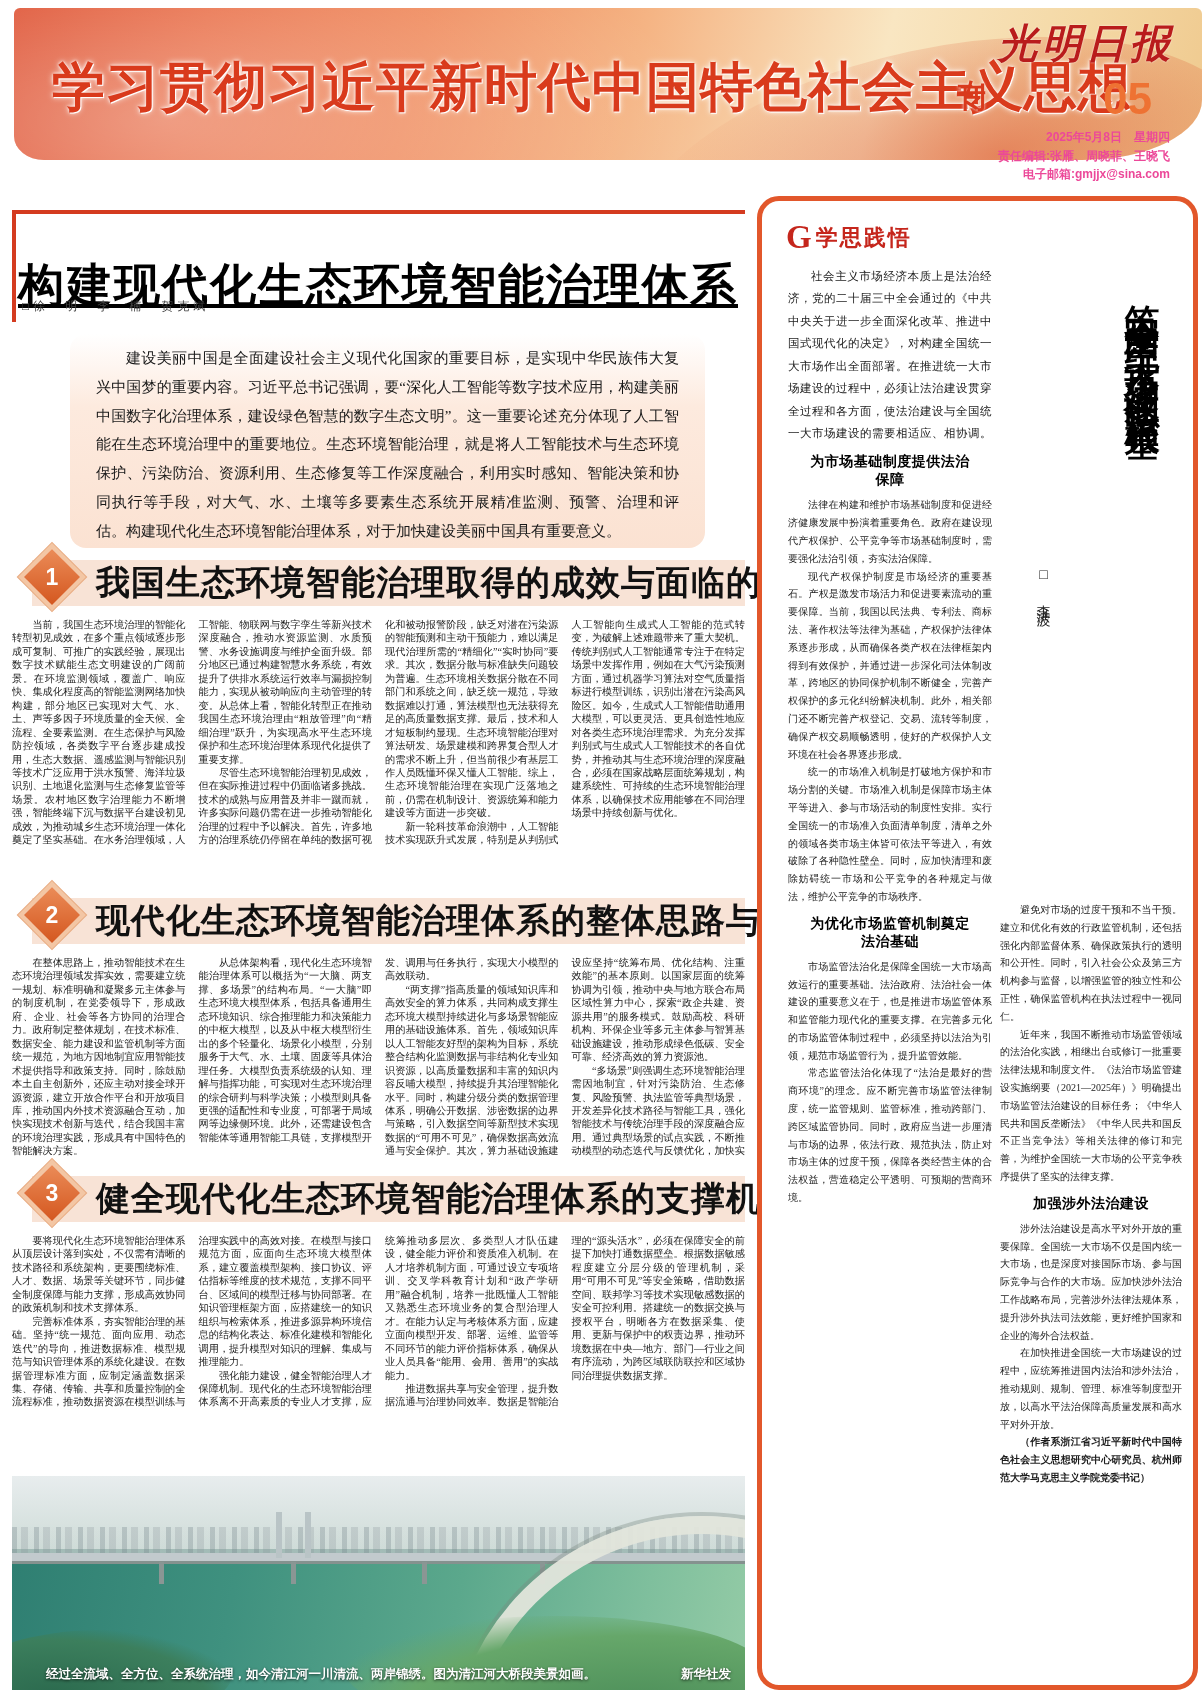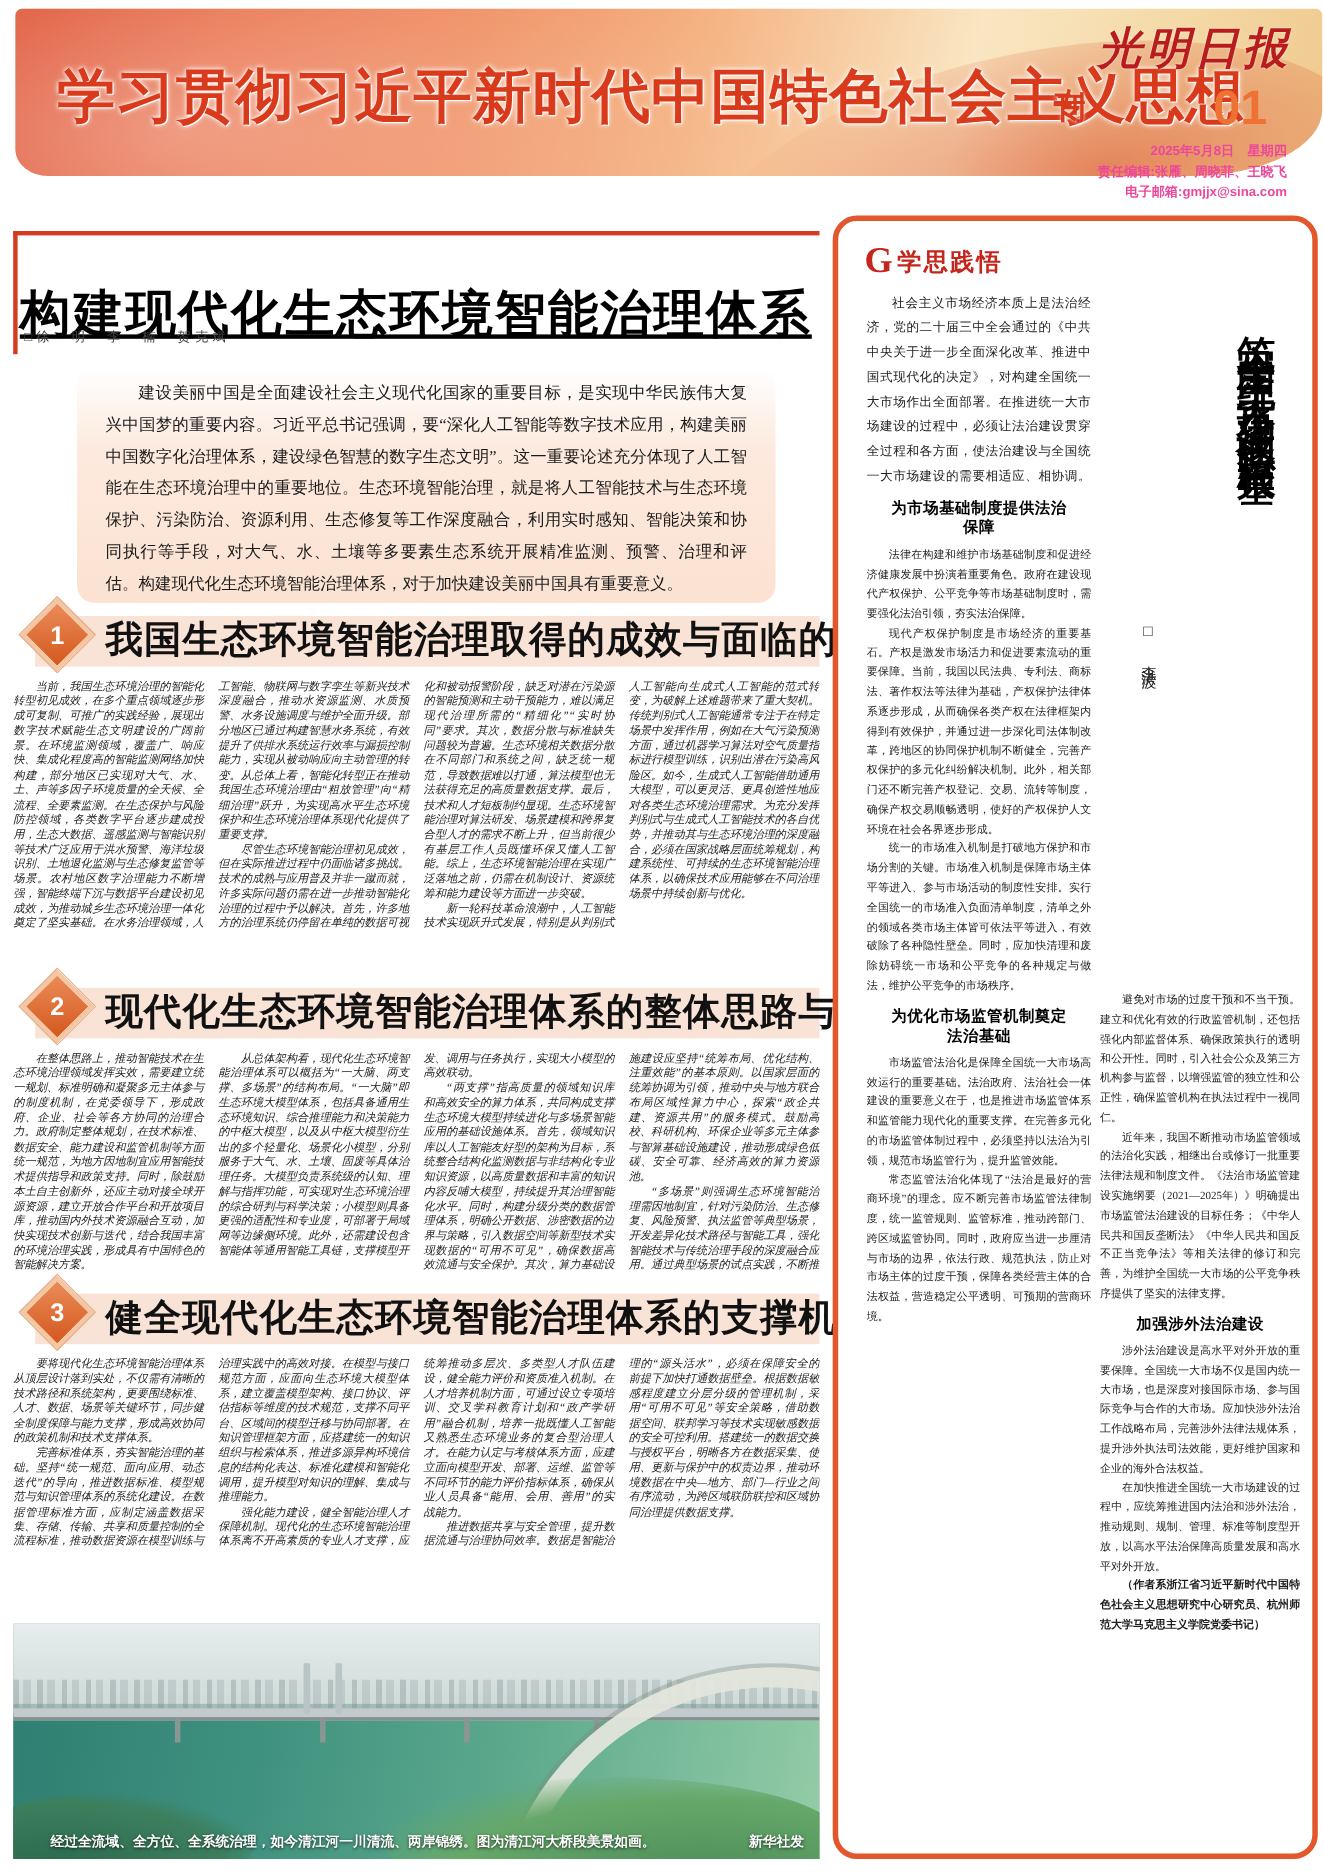--- a/index.html
+++ b/index.html
@@ -39,21 +39,21 @@
   .intro p{margin:0;text-indent:2em;}
   .m-sec{position:absolute;left:0;right:0;}
   .m-sec1{top:368px;} .m-sec2{top:706px;} .m-sec3{top:984px;}
   .sec-bar{position:relative;margin-left:20px;height:46px;background:#f8e3d6;}
   .diamond{position:absolute;left:-4px;top:-7px;width:40px;height:40px;transform:rotate(45deg);
     background:linear-gradient(135deg,#eb8c58,#d4571f);border:4px solid #f3c6a4;box-shadow:0 0 0 1px #e8aa80;}
   .diamond span{position:absolute;left:0;top:0;width:100%;height:100%;display:flex;align-items:center;justify-content:center;
     transform:rotate(-45deg);color:#fff;font-family:"Liberation Sans",sans-serif;font-weight:bold;font-size:23px;}
   .sec-title{padding-left:64px;line-height:46px;font-size:34px;font-weight:900;letter-spacing:1px;color:#111;white-space:nowrap;}
   .sec-body{margin-top:12px;column-gap:13px;column-count:4;overflow:hidden;
-    font-size:10.2px;line-height:1.32;text-align:justify;color:#1c1c1c;font-style:italic;}
+    font-size:10.2px;line-height:1.32;text-align:justify;color:#1c1c1c;}
   .m-sec1 .sec-body{height:266px;} .m-sec2 .sec-body{height:204px;} .m-sec3 .sec-body{height:226px;}
   .sec-body p{margin:0;text-indent:2em;}
   
   .photo{position:absolute;left:0;top:1284px;width:733px;height:214px;overflow:hidden;background:#9fb9b4;}
   .sky{position:absolute;left:0;top:0;width:100%;height:34%;background:linear-gradient(#e8edee,#cfdcd8);}
   .skyline{position:absolute;left:0;top:24%;width:100%;height:14%;opacity:.55;
     background:repeating-linear-gradient(90deg,rgba(130,145,150,.7) 0 5px,rgba(200,210,210,.2) 5px 9px,rgba(150,160,165,.6) 9px 16px,rgba(205,215,215,.15) 16px 22px);}
   .water{position:absolute;left:0;top:38%;width:100%;height:62%;
     background:linear-gradient(100deg,#2f7f72 0%,#3f917f 30%,#5ba88c 60%,#7fbf9d 85%,#94cba6 100%);}
   .deck{position:absolute;left:0;top:36%;width:100%;height:8px;background:#c2cacd;border-bottom:3px solid #85928f;}
@@ -91,21 +91,21 @@
 
 <div class="banner">
   <div class="swoosh1"></div>
   <div class="swoosh2"></div>
   <div class="banner-title">学习贯彻习近平新时代中国特色社会主义思想</div>
   <div class="banner-badge">专刊</div>
 </div>
 <div class="masthead">
   <span class="masthead-name">光明日报</span>
 </div>
-<div class="page-num">01</div>
+<div class="page-num">05</div>
 <div class="date-block">
   <div>2025年5月8日　星期四</div>
   <div>责任编辑:张雁、周晓菲、王晓飞</div>
   <div>电子邮箱:gmjjx@sina.com</div>
 </div>
 
 <div class="article">
   <div class="rule-top"></div>
   <div class="rule-left"></div>
   <h1 class="headline">构建现代化生态环境智能治理体系</h1>

